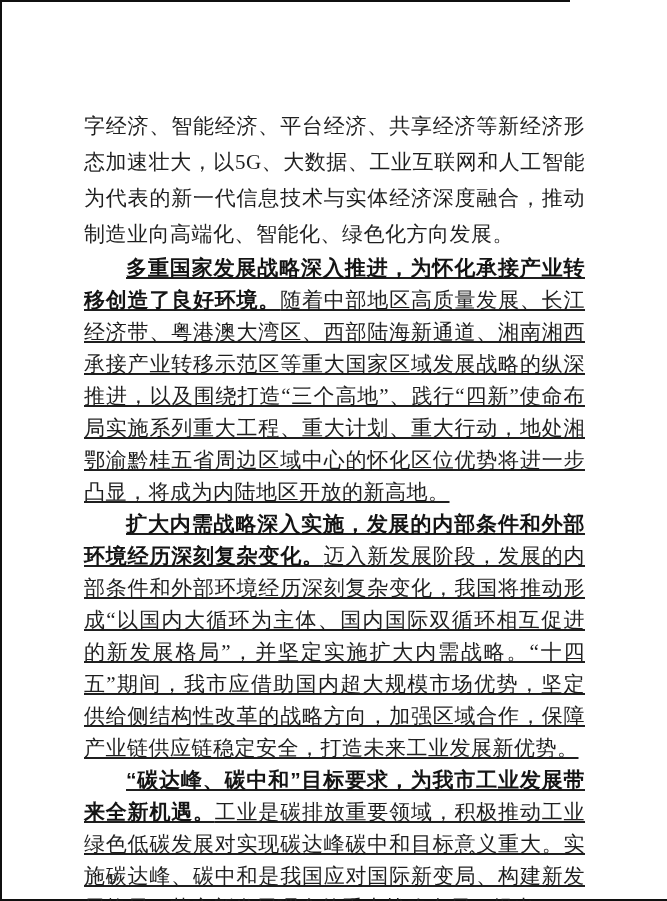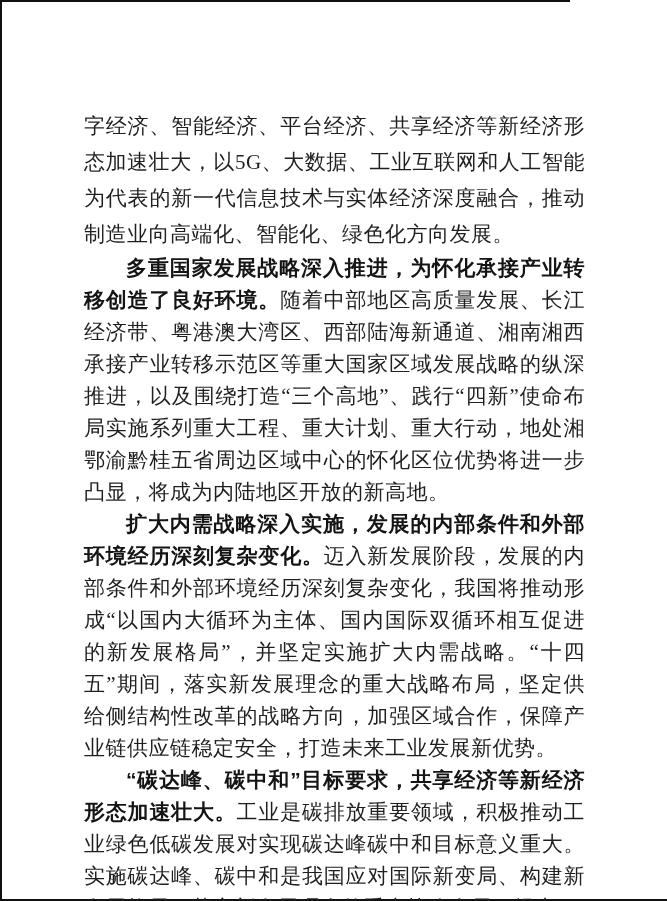--- a/index.html
+++ b/index.html
@@ -35,20 +35,21 @@
     text-align: justify;
     text-justify: inter-character;
     text-align-last: left;
     letter-spacing: 0.5px;
   }
   .para-first {
     line-height: 36px;
   }
   .para-indent {
     text-indent: 42px;
+    text-decoration: underline;
   }
   .lead {
     font-family: "Liberation Sans", "DejaVu Sans", sans-serif;
     font-weight: bold;
     color: #141414;
   }
   .page-number {
     position: absolute;
     left: 109px;
     top: 869px;
@@ -66,21 +67,21 @@
   <div class="scan-edge scan-edge-left"></div>
   <div class="scan-edge scan-edge-top"></div>
   <div class="scan-edge scan-edge-bottom"></div>
 
   <div class="content">
 
     <p class="para para-first"><span class="lead"></span><span>字经济、智能经济、平台经济、共享经济等新经济形态加速壮大，以5G、大数据、工业互联网和人工智能为代表的新一代信息技术与实体经济深度融合，推动制造业向高端化、智能化、绿色化方向发展。</span></p>
 
     <p class="para para-indent"><span class="lead">多重国家发展战略深入推进，为怀化承接产业转移创造了良好环境。</span><span>随着中部地区高质量发展、长江经济带、粤港澳大湾区、西部陆海新通道、湘南湘西承接产业转移示范区等重大国家区域发展战略的纵深推进，以及围绕打造“三个高地”、践行“四新”使命布局实施系列重大工程、重大计划、重大行动，地处湘鄂渝黔桂五省周边区域中心的怀化区位优势将进一步凸显，将成为内陆地区开放的新高地。</span></p>
 
-    <p class="para para-indent"><span class="lead">扩大内需战略深入实施，发展的内部条件和外部环境经历深刻复杂变化。</span><span>迈入新发展阶段，发展的内部条件和外部环境经历深刻复杂变化，我国将推动形成“以国内大循环为主体、国内国际双循环相互促进的新发展格局”，并坚定实施扩大内需战略。“十四五”期间，落实新发展理念的重大战略布局，坚定供给侧结构性改革的战略方向，加强区域合作，保障产业链供应链稳定安全，打造未来工业发展新优势。</span></p>
+    <p class="para para-indent"><span class="lead">扩大内需战略深入实施，发展的内部条件和外部环境经历深刻复杂变化。</span><span>迈入新发展阶段，发展的内部条件和外部环境经历深刻复杂变化，我国将推动形成“以国内大循环为主体、国内国际双循环相互促进的新发展格局”，并坚定实施扩大内需战略。“十四五”期间，我市应借助国内超大规模市场优势，坚定供给侧结构性改革的战略方向，加强区域合作，保障产业链供应链稳定安全，打造未来工业发展新优势。</span></p>
 
-    <p class="para para-indent"><span class="lead">“碳达峰、碳中和”目标要求，共享经济等新经济形态加速壮大。</span><span>工业是碳排放重要领域，积极推动工业绿色低碳发展对实现碳达峰碳中和目标意义重大。实施碳达峰、碳中和是我国应对国际新变局、构建新发展格局、落实新发展理念的重大战略布局，提出</span></p>
+    <p class="para para-indent"><span class="lead">“碳达峰、碳中和”目标要求，为我市工业发展带来全新机遇。</span><span>工业是碳排放重要领域，积极推动工业绿色低碳发展对实现碳达峰碳中和目标意义重大。实施碳达峰、碳中和是我国应对国际新变局、构建新发展格局、落实新发展理念的重大战略布局，提出</span></p>
 
   </div>
 
   <div class="page-number">9</div>
 
 </div>
 
 </body></html>

